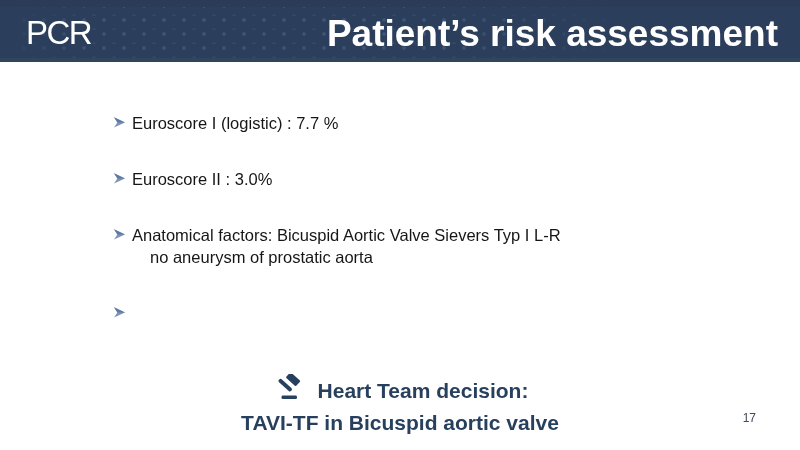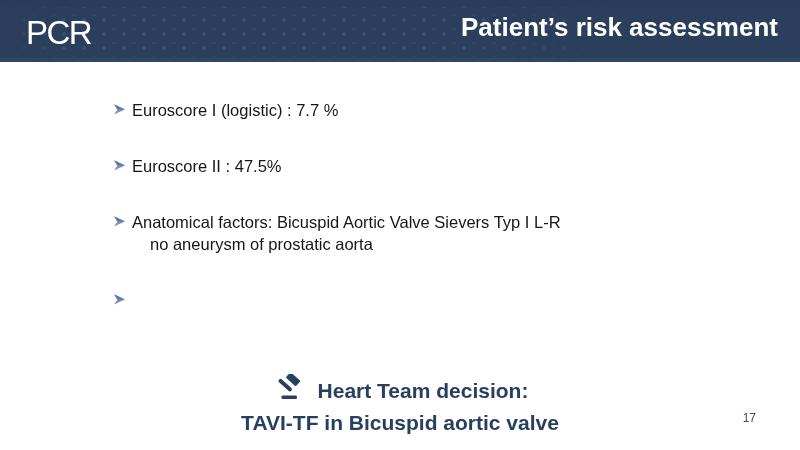--- a/index.html
+++ b/index.html
@@ -81,33 +81,33 @@
     line-height: 1;
     z-index: 4;
   }
 
   .header-title {
     position: absolute;
     right: 22px;
     top: 12px;
     font-family: "Liberation Sans", sans-serif;
     font-weight: bold;
-    font-size: 26px;
+    font-size: 37px;
     color: #ffffff;
     line-height: 1.2;
     letter-spacing: 0px;
     z-index: 4;
     white-space: nowrap;
   }
 
   
   .bullets {
     position: absolute;
     left: 112px;
-    top: 99px;
+    top: 112px;
     width: 660px;
   }
   .bullet-row {
     position: relative;
     display: block;
     padding-left: 20px;
     margin-bottom: 33px;
     font-family: "Liberation Sans", sans-serif;
     font-size: 16.5px;
     color: #161616;
@@ -202,21 +202,21 @@
       <span>Euroscore I (logistic) : 7.7 %</span>
     </div>
 
     <div class="bullet-row">
       <span class="bullet-marker">
         <svg width="15" height="15" viewBox="0 0 15 15">
           <path d="M2 2.2 L13 7.4 L2 12.6 L5.4 7.4 Z" fill="#7c94b6"></path>
           <path d="M2 2.2 L13 7.4 L5.4 7.4 Z" fill="#5e7aa3"></path>
         </svg>
       </span>
-      <span>Euroscore II : 47.5%</span>
+      <span>Euroscore II : 3.0%</span>
     </div>
 
     <div class="bullet-row">
       <span class="bullet-marker">
         <svg width="15" height="15" viewBox="0 0 15 15">
           <path d="M2 2.2 L13 7.4 L2 12.6 L5.4 7.4 Z" fill="#7c94b6"></path>
           <path d="M2 2.2 L13 7.4 L5.4 7.4 Z" fill="#5e7aa3"></path>
         </svg>
       </span>
       <span>Anatomical factors: Bicuspid Aortic Valve Sievers Typ I L-R</span>

